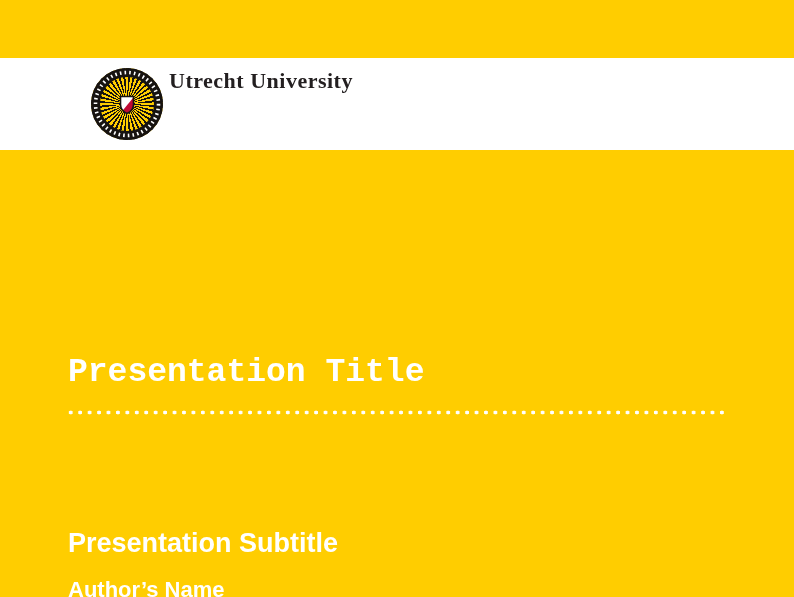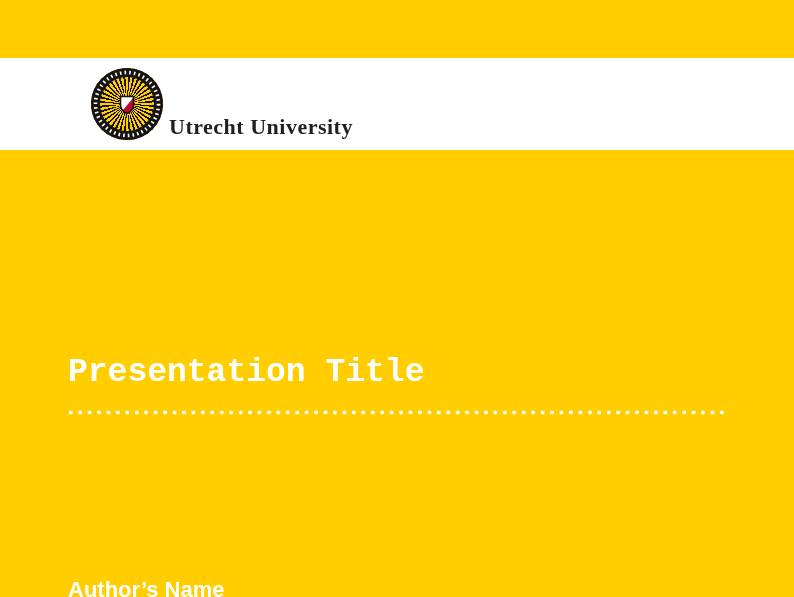--- a/index.html
+++ b/index.html
@@ -32,21 +32,21 @@
   }
   .band-main {
     position: absolute;
     left: 0; top: 150px;
     width: 794px; height: 447px;
     background: #FFCD00;
   }
   
   .logo-group {
     display: flex;
-    align-items: flex-end;
+    align-items: flex-start;
     margin-left: 91px;
   }
   .sun-wrap {
     position: relative;
     width: 72px; height: 72px;
   }
   .sun-rays {
     position: absolute;
     left: 0; top: 0;
     width: 72px; height: 72px;
@@ -140,16 +140,17 @@
           <path d="M29.5,28.5 h13 v8 c0,5 -3,7.5 -6.5,9 c-3.5,-1.5 -6.5,-4 -6.5,-9 z" fill="none" stroke="#171310" stroke-width="1.6"></path>
         </svg>
       </div>
       <div class="wordmark">Utrecht University</div>
     </div>
   </header>
 
   <main class="band-main">
     <h1 class="title">Presentation Title</h1>
     <div class="dotted-rule"></div>
+    <h2 class="subtitle">Presentation Subtitle</h2>
     <p class="author">Author’s Name</p>
   </main>
 
 </div>
 
 </body></html>

